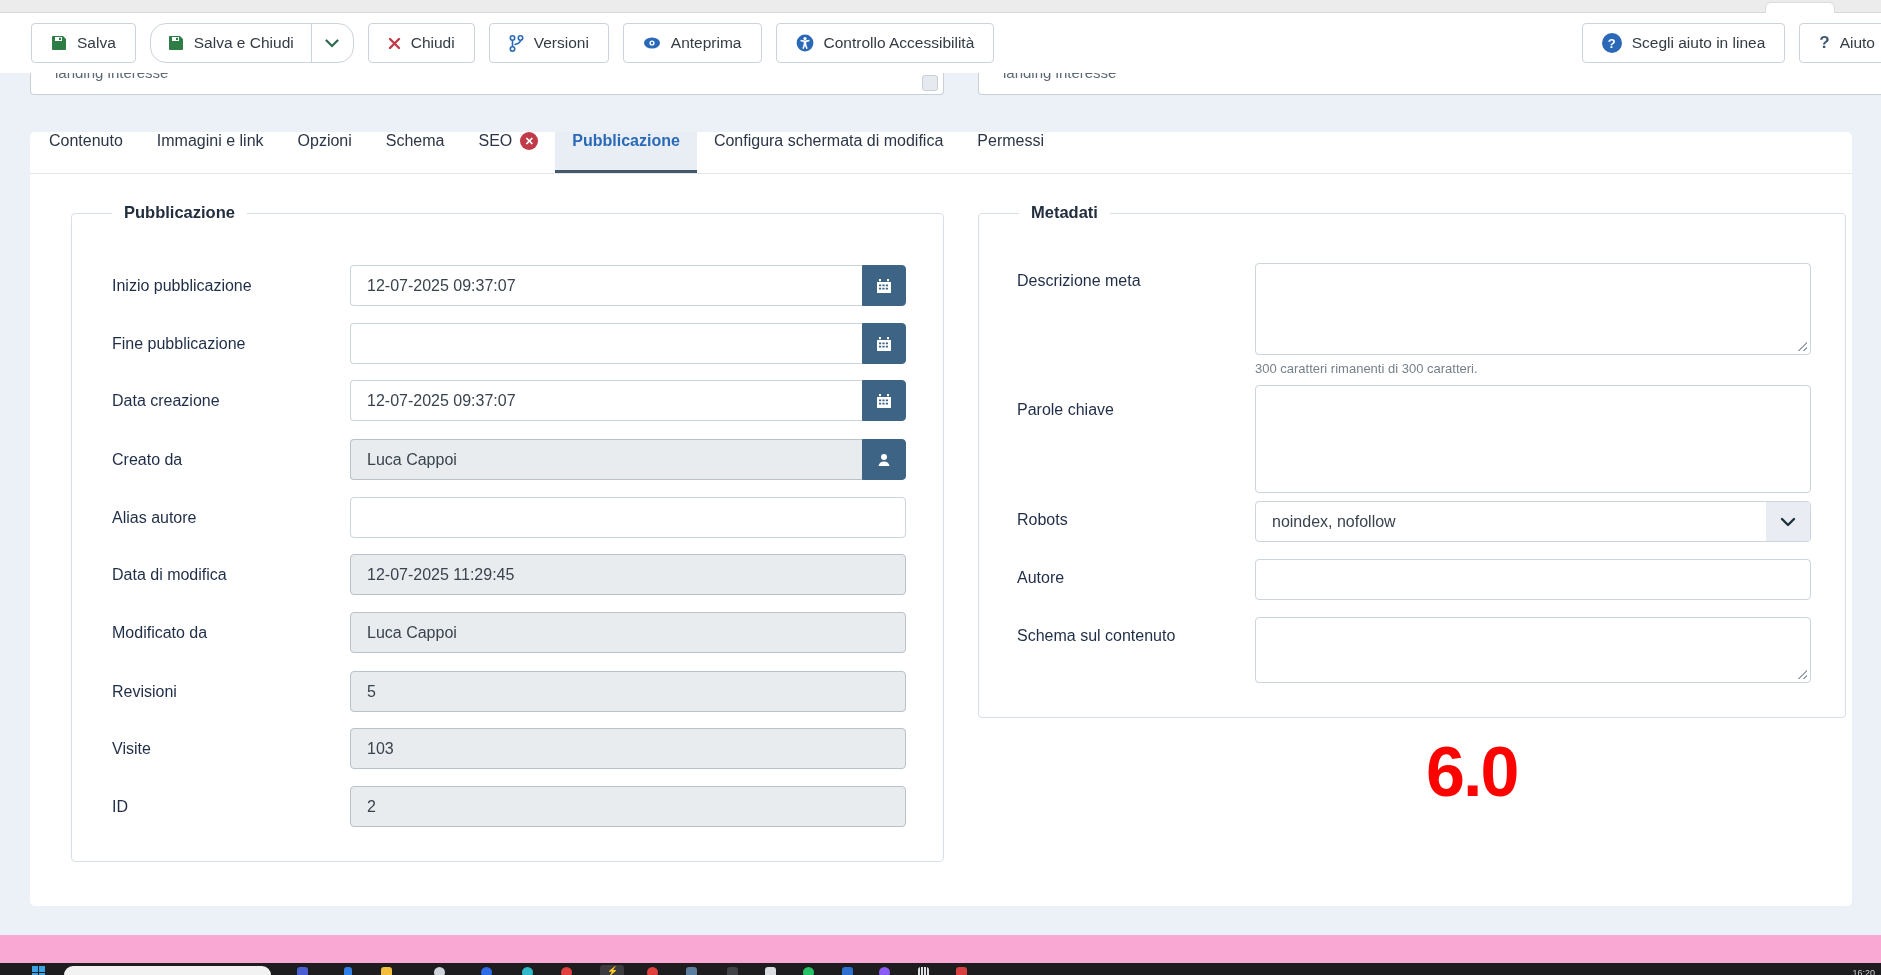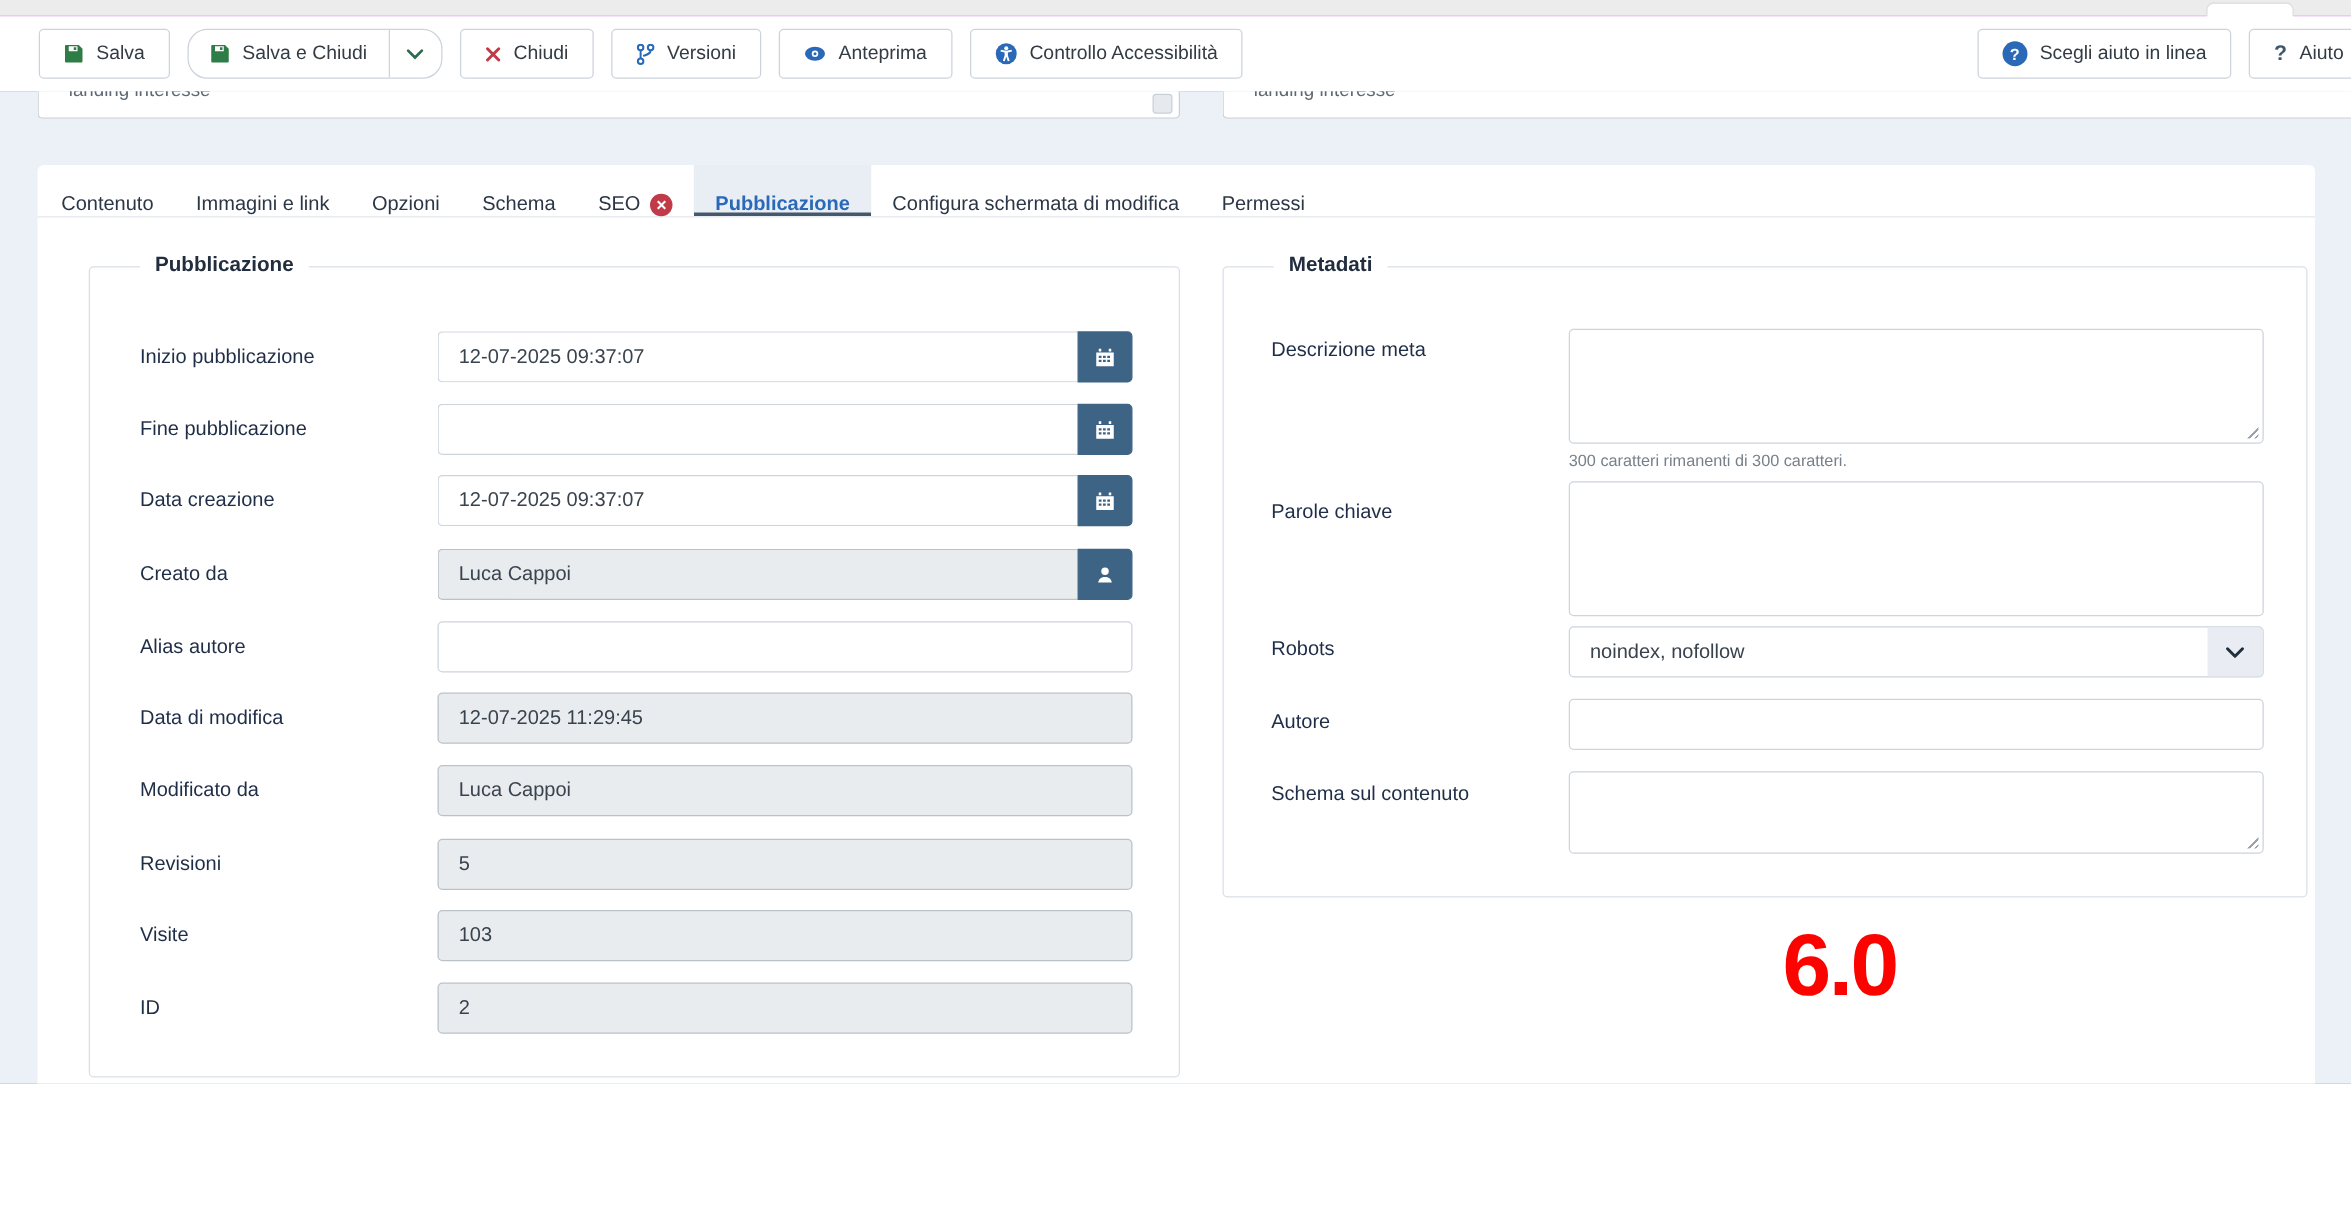--- a/index.html
+++ b/index.html
@@ -1,19 +1,19 @@
 <!DOCTYPE html>
 <html><head>
 <meta charset="utf-8">
 <style>
   * { box-sizing: border-box; margin: 0; padding: 0; }
   html,body { background:#fff; }
   .page {
-    position: relative; width: 1881px; height: 867px;
-    overflow: hidden; background: #d946ef;
+    position: relative; width: 1881px; height: 975px;
+    overflow: hidden; background: #f9a8d4;
     font-family: "Liberation Sans", sans-serif;
     color: #2b3646;
   }
   
   .top-strip { position:absolute; left:0; top:0; width:1881px; height:13px; background:#ececec; border-bottom:1px solid #d8d8d8; }
   .top-strip-btn { position:absolute; right:46px; top:2px; width:70px; height:18px; background:#fff; border:1px solid #dcdcdc; border-radius:6px; }
   
   .toolbar { position:absolute; left:0; top:13px; width:1881px; height:60px; background:#fff; display:flex; align-items:center; padding:0 31px; }
   .tbtn { display:inline-flex; align-items:center; gap:10px; height:40px; padding:0 19px; background:#fff;
           border:1px solid #ccd3db; border-radius:4px; font-size:15.5px; color:#333b44; white-space:nowrap; cursor:pointer; }
@@ -30,21 +30,21 @@
   .content { position:absolute; left:0; top:73px; width:1881px; height:862px; background:#ecf1f8; }
   .tbox { position:absolute; top:0; height:22px; background:#fff; border:1px solid #c9d0d8; border-top:none;
           border-radius:0 0 4px 4px; overflow:hidden; padding-left:24px; }
   .tbox span { display:block; margin-top:-9px; font-size:15px; color:#5d6874; white-space:nowrap; }
   .tbox-left { left:30px; width:914px; }
   .tbox-right { left:978px; width:912px; }
   .mini-box { position:absolute; left:922px; top:2px; width:16px; height:16px; background:#e6eaee; border:1px solid #c8cfd7; border-radius:3px; }
   .card { position:absolute; left:30px; top:59px; width:1822px; height:774px; background:#fff; border-radius:5px; }
   
   .tabs { display:flex; align-items:stretch; height:42px; border-bottom:1px solid #e2e6eb; padding-left:2px; }
-  .tab { display:flex; align-items:flex-end; gap:8px; padding:0 17px; font-size:16px; color:#2b3646; cursor:pointer; }
+  .tab { display:flex; align-items:flex-start; gap:8px; padding:0 17px; font-size:16px; color:#2b3646; cursor:pointer; }
   .tab.active { background:#e9eef5; color:#2a69b8; font-weight:700; box-shadow:inset 0 -3px 0 #46586c; }
   .seo-badge { width:18px; height:18px; border-radius:50%; background:#c13a47; color:#fff; font-size:11px; font-weight:700;
                display:inline-flex; align-items:center; justify-content:center; }
   
   .fset { position:absolute; border:1px solid #d9dfe7; border-radius:4px; }
   .fset-left  { left:41px;  top:81px; width:873px; height:649px; }
   .fset-right { left:948px; top:81px; width:868px; height:505px; }
   .legend { position:absolute; top:-11px; left:40px; background:#fff; padding:0 12px; font-size:16.5px; font-weight:700; color:#222e3e; }
   .prow { position:absolute; left:0; width:100%; height:41px; }
   .plabel { position:absolute; left:40px; top:50%; transform:translateY(-50%); font-size:16px; color:#1f2d47; white-space:nowrap; }

